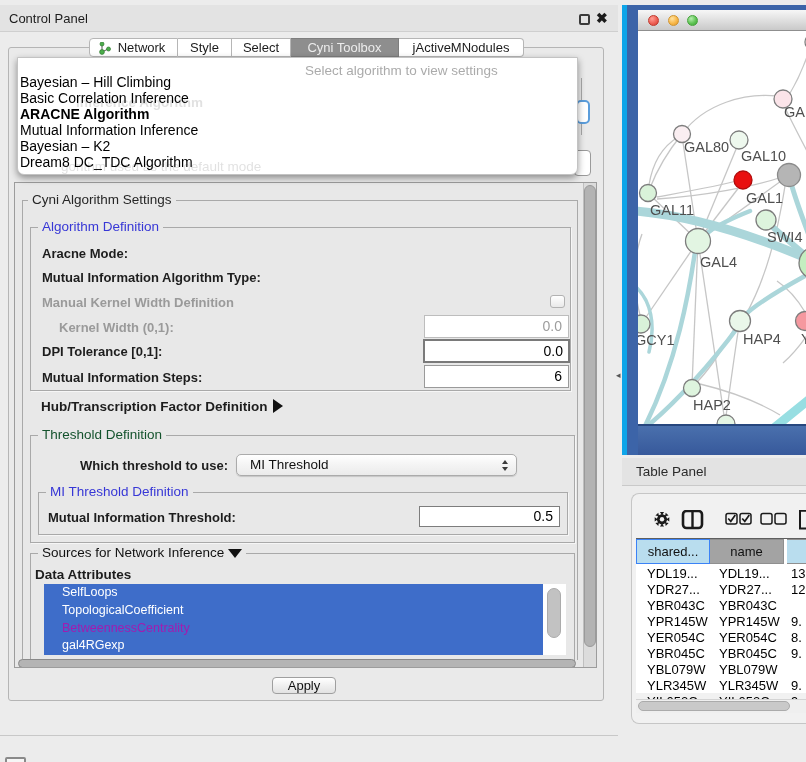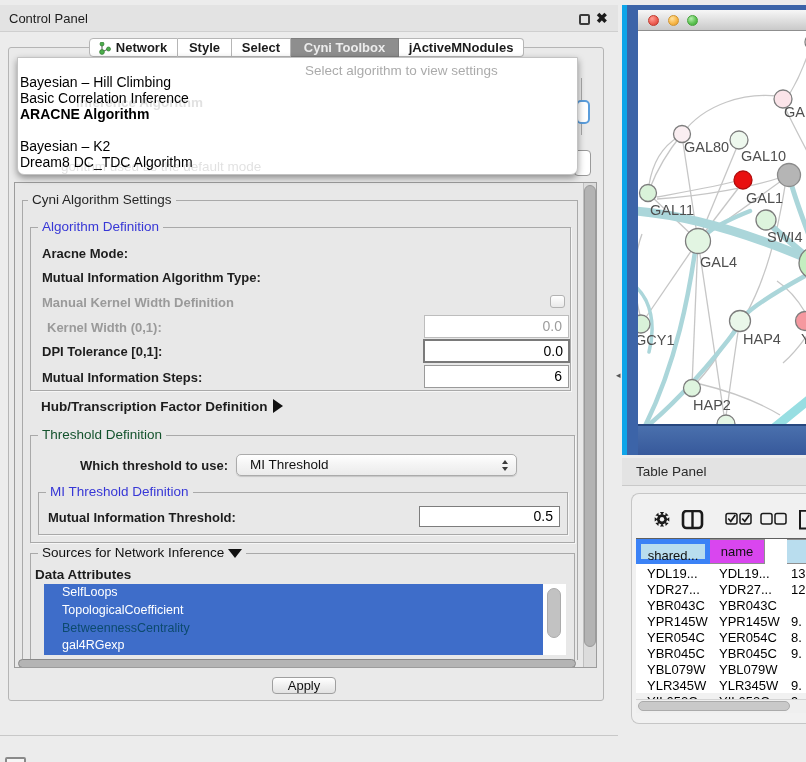--- a/index.html
+++ b/index.html
@@ -8,21 +8,21 @@
 .dis{color:#9a9a9a}
 .combo{position:absolute;background:linear-gradient(#ffffff,#f4f4f4 50%,#ebebeb);border:1px solid #ababab;border-radius:5px;box-shadow:0 1px 1px rgba(0,0,0,.15);font-size:13.5px;color:#111;white-space:nowrap}
 .combo .tx{position:absolute;left:13px;top:2px}
 .arr{position:absolute;right:7px;width:7px}
 .arr i{position:absolute;left:0;width:0;height:0;border-left:3.5px solid transparent;border-right:3.5px solid transparent}
 .arr .up{top:0;border-bottom:4px solid #3c3c3c}
 .arr .dn{top:7px;border-top:4px solid #3c3c3c}
 .inp{position:absolute;background:#fff;font-size:14px;text-align:right;white-space:nowrap}
 .fs{position:absolute;border:1px solid #a9a9a9;box-shadow:1px 1px 0 #f6f6f6}
 .fst{position:absolute;font-size:13.5px;background:#e8e8e8;padding:0 4px;white-space:nowrap;line-height:14px}
-.seg{position:absolute;top:0;height:19px;background:#fff;border:1px solid #b6b6b6;border-left:none;font-size:13px;font-weight:700;color:#1b1b1b;text-align:center;line-height:18px;white-space:nowrap}
+.seg{position:absolute;top:0;height:19px;background:#fff;border:1px solid #b6b6b6;border-left:none;font-size:13px;font-weight:400;color:#1b1b1b;text-align:center;line-height:18px;white-space:nowrap}
 .dd{position:absolute;font-size:14px;color:#000;white-space:nowrap;left:2px;height:16px;line-height:16px}
 </style></head>
 <body>
 
 <div class="abs" id="cpwin" style="left:0;top:5px;width:618px;height:731px;background:#ececec;border-bottom:1px solid #c8c8c8">
   <div class="abs" style="left:0;top:0;width:618px;height:27px;background:#e3e3e3;border-bottom:1px solid #cfcfcf">
     <div class="abs" style="left:9px;top:0;height:27px;line-height:27px;font-size:13px;color:#1c1c1c">Control Panel</div>
     <div class="abs" style="left:579px;top:9px;width:11px;height:11px;border:2px solid #3a3a3a;border-radius:2px"></div>
     <div class="abs" style="left:596px;top:0;height:27px;line-height:26px;font-size:14px;font-weight:bold;color:#1a1a1a">✖</div>
   </div>
@@ -50,21 +50,21 @@
       <div class="fs" style="left:7px;top:17px;width:556px;height:460px;border-bottom:none;box-shadow:none"></div>
       <div class="fst" style="left:13px;top:10px;font-size:13.5px;color:#262626">Cyni Algorithm Settings</div>
 
       <div class="fs" style="left:15px;top:44px;width:541px;height:164px"></div>
       <div class="fst" style="left:23px;top:37px;color:#3737d6">Algorithm Definition</div>
 
       <div class="lbl" style="left:27px;top:63px">Aracne Mode:</div>
       <div class="lbl" style="left:27px;top:87px">Mutual Information Algorithm Type:</div>
       <div class="lbl dis" style="left:27px;top:112px">Manual Kernel Width Definition</div>
       <div class="abs" style="left:535px;top:112px;width:15px;height:13px;border:1px solid #b2b2b2;border-radius:3px;background:linear-gradient(#fff,#e9e9e9)"></div>
-      <div class="lbl dis" style="left:32px;top:137px">Kernel Width (0,1):</div>
+      <div class="lbl dis" style="left:44px;top:137px">Kernel Width (0,1):</div>
       <div class="inp" style="left:409px;top:132px;width:145px;height:23px;border:1px solid #bdbdbd;color:#9d9d9d;line-height:21px;padding-right:6px">0.0</div>
       <div class="lbl" style="left:27px;top:161px">DPI Tolerance [0,1]:</div>
       <div class="inp" style="left:408px;top:156px;width:147px;height:24px;border:2px solid #7a7a7a;color:#000;line-height:20px;padding-right:5px">0.0</div>
       <div class="lbl" style="left:27px;top:187px">Mutual Information Steps:</div>
       <div class="inp" style="left:409px;top:182px;width:145px;height:23px;border:1px solid #9a9a9a;color:#000;line-height:21px;padding-right:6px">6</div>
 
       <div class="lbl" style="left:26px;top:216px;font-size:13.5px">Hub/Transcription Factor Definition</div>
       <div class="abs" style="left:258px;top:216px;width:0;height:0;border-top:7px solid transparent;border-bottom:7px solid transparent;border-left:10px solid #111"></div>
 
       <div class="fs" style="left:15px;top:252px;width:545px;height:108px"></div>
@@ -84,21 +84,21 @@
       <div class="inp" style="left:404px;top:323px;width:141px;height:21px;border:1.5px solid #7d7d7d;color:#000;line-height:18px;padding-right:6px">0.5</div>
 
       <div class="fs" style="left:15px;top:370px;width:545px;height:130px;border-bottom:none;box-shadow:none"></div>
       <div class="fst" style="left:23px;top:363px;color:#111">Sources for Network Inference <span style="display:inline-block;width:0;height:0;border-left:7px solid transparent;border-right:7px solid transparent;border-top:9px solid #111;vertical-align:-1px"></span></div>
       <div class="lbl" style="left:20px;top:384px;font-size:13.5px">Data Attributes</div>
 
       <div class="abs" style="left:29px;top:401px;width:522px;height:71px;background:#fff;overflow:hidden">
         <div class="abs" style="left:0;top:0;width:499px;height:72px;background:#3e6dc9"></div>
         <div class="abs" style="left:18px;top:1px;font-size:12.5px;color:#fff">SelfLoops</div>
         <div class="abs" style="left:18px;top:19px;font-size:12.5px;color:#fff">TopologicalCoefficient</div>
-        <div class="abs" style="left:18px;top:37px;font-size:12.5px;color:#0c4a6e">BetweennessCentrality</div>
+        <div class="abs" style="left:18px;top:37px;font-size:12.5px;color:#a21caf">BetweennessCentrality</div>
         <div class="abs" style="left:18px;top:54px;font-size:12.5px;color:#fff">gal4RGexp</div>
         <div class="abs" style="left:503px;top:4px;width:14px;height:50px;background:#c2c2c2;border:1px solid #ababab;border-radius:7px"></div>
       </div>
 
       <div class="abs" style="left:3px;top:476px;width:558px;height:9px;background:#b4b4b4;border:1px solid #8a8a8a;border-radius:5px"></div>
     </div>
 
     <div class="abs" style="left:568px;top:0;width:13px;height:484px;background:#dcdcdc;border-left:1px solid #bfbfbf"></div>
     <div class="abs" style="left:569px;top:2px;width:12px;height:462px;background:#b3b3b3;border:1px solid #9a9a9a;border-radius:6px"></div>
   </div>
@@ -110,20 +110,21 @@
   <div class="abs" style="left:576px;top:95px;width:14px;height:24px;border:2px solid #5b9ddb;border-radius:5px;background:#fff"></div>
   <div class="abs" style="left:574px;top:145px;width:17px;height:26px;border:1px solid #9a9a9a;border-radius:4px;background:#fff"></div>
 
   <div class="abs" style="left:17px;top:52px;width:561px;height:118px;background:#fff;border:1px solid #c3c3c3;border-radius:0 0 7px 7px;box-shadow:0 3px 7px rgba(0,0,0,.4)">
     <div class="abs" style="left:58px;top:37px;font-size:13.5px;font-weight:bold;color:rgba(70,70,70,.16);white-space:nowrap">Inference Algorithm</div>
     <div class="abs" style="left:287px;top:5px;font-size:13.5px;color:#ababab;white-space:nowrap">Select algorithm to view settings</div>
     <div class="abs" style="left:43px;top:101px;font-size:13.5px;color:rgba(70,70,70,.16);white-space:nowrap">gorithm used as the default mode</div>
     <div class="dd" style="top:16px">Bayesian – Hill Climbing</div>
     <div class="dd" style="top:32px">Basic Correlation Inference</div>
     <div class="dd" style="top:48px;font-weight:bold">ARACNE Algorithm</div>
+    <div class="dd" style="top:64px">Mutual Information Inference</div>
     <div class="dd" style="top:80px">Bayesian – K2</div>
     <div class="dd" style="top:96px">Dream8 DC_TDC Algorithm</div>
   </div>
 </div>
 
 <div class="abs" style="left:622px;top:5px;width:184px;height:450px;background:#3c64a8;border-left:5px solid #0ea5e9">
   <div class="abs" style="left:11px;top:5px;width:173px;height:21px;background:linear-gradient(#f7f7f7,#c9c9c9);border-bottom:1px solid #8f8f8f">
     <div class="abs" style="left:10px;top:5px;width:11px;height:11px;border-radius:50%;background:radial-gradient(circle at 35% 30%,#ff9d94,#ee6156 55%,#d13b2f);border:1px solid #c0392e"></div>
     <div class="abs" style="left:30px;top:5px;width:11px;height:11px;border-radius:50%;background:radial-gradient(circle at 35% 30%,#ffe2a0,#f8b84a 55%,#e0962a);border:1px solid #cf9430"></div>
     <div class="abs" style="left:49px;top:5px;width:11px;height:11px;border-radius:50%;background:radial-gradient(circle at 35% 30%,#b6edae,#5fc454 55%,#3da235);border:1px solid #46a33c"></div>
@@ -224,22 +225,22 @@
       <path d="M76.2 8.5 l2.6 2.8 L83.3 5" stroke-width="1.7"></path>
       <path d="M90.2 8.5 l2.6 2.8 L97.3 5" stroke-width="1.7"></path>
       <rect x="109" y="3.5" width="11" height="10.5" rx="2"></rect>
       <rect x="123" y="3.5" width="11" height="10.5" rx="2"></rect>
       <path d="M148 0.8 h8.5 l5 5 V 18.5 h-13.5 Z" stroke-width="2"></path>
     </g>
   </svg>
 
   <div class="abs" style="left:4px;top:44px;width:171px;height:155px;background:#fff"></div>
   <div class="abs" style="left:4px;top:44px;width:171px;height:26px;border-top:1.5px solid #5f5f5f">
-    <div class="abs" style="left:0;top:0;width:74px;height:25px;background:#b9ddee;border:5px solid #3b82f6;text-align:center;line-height:24px;font-size:13px;color:#111">shared...</div>
-    <div class="abs" style="left:74px;top:0;width:55px;height:25px;background:#d946ef;border:1px solid #8f8f8f;border-left:none;text-align:center;line-height:24px;font-size:13px;color:#111">name</div>
+    <div class="abs" style="left:0;top:0;width:74px;height:25px;background:#b9ddee;border:1px solid #3b82f6;text-align:center;line-height:24px;font-size:13px;color:#111">shared...</div>
+    <div class="abs" style="left:74px;top:0;width:74px;height:25px;background:#a3a3a3;border:1px solid #8f8f8f;border-left:none;text-align:center;line-height:24px;font-size:13px;color:#111">name</div>
     <div class="abs" style="left:151px;top:0;width:24px;height:25px;background:#b9ddee;border:1px solid #8f8f8f;border-left:none;border-right:none"></div>
   </div>
   <div class="abs" id="rows" style="left:4px;top:72px;width:171px;height:133px;overflow:hidden;font-size:13px;color:#000">
       <div class="abs" style="left:11px;top:0px;height:16px;line-height:16px">YDL19...</div>
       <div class="abs" style="left:83px;top:0px;height:16px;line-height:16px">YDL19...</div>
       <div class="abs" style="left:155px;top:0px;height:16px;line-height:16px">13</div>
       <div class="abs" style="left:11px;top:16px;height:16px;line-height:16px">YDR27...</div>
       <div class="abs" style="left:83px;top:16px;height:16px;line-height:16px">YDR27...</div>
       <div class="abs" style="left:155px;top:16px;height:16px;line-height:16px">12</div>
       <div class="abs" style="left:11px;top:32px;height:16px;line-height:16px">YBR043C</div>

